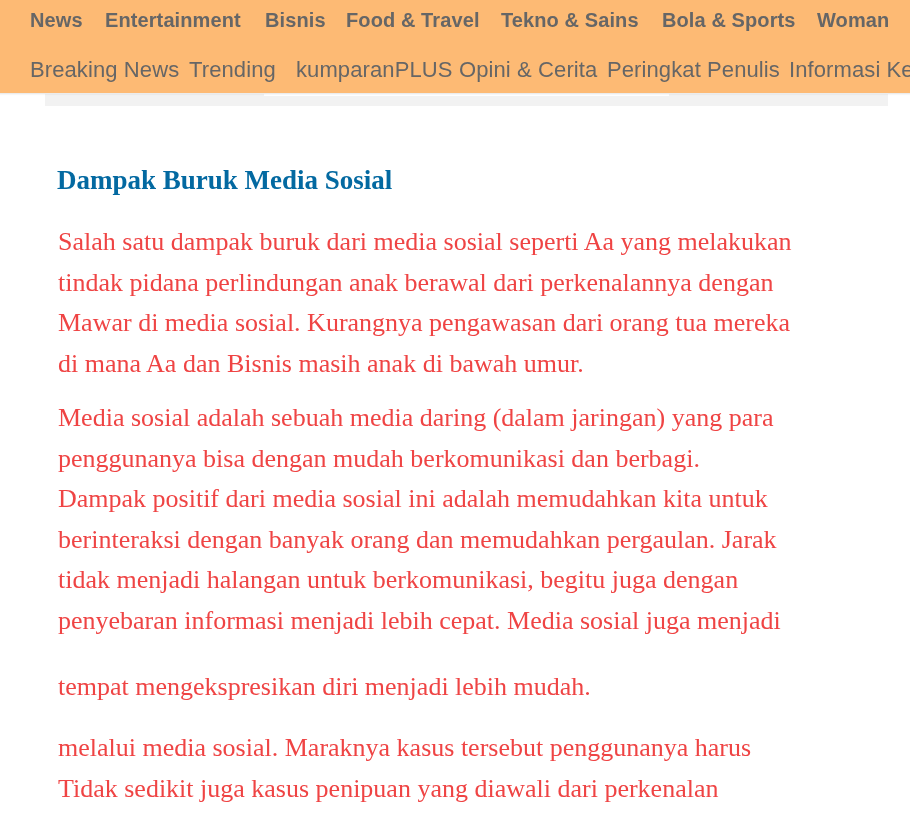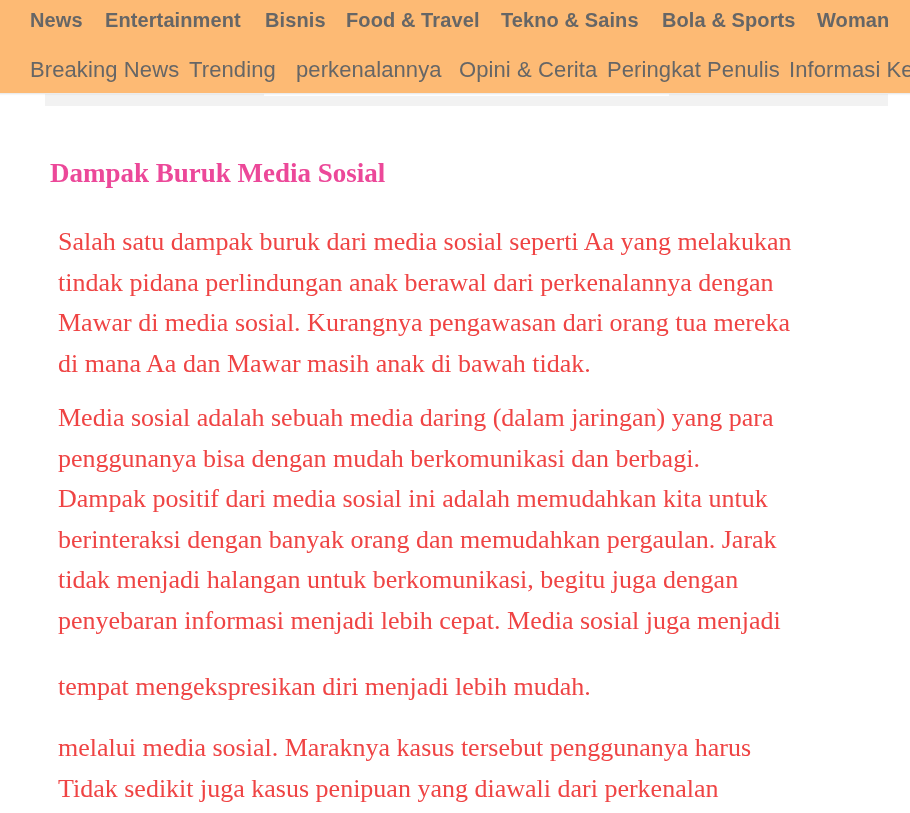--- a/index.html
+++ b/index.html
@@ -68,26 +68,26 @@
   }
   .article {
     position: absolute;
     left: 46px;
     top: 150px;
     width: 850px;
     color: #111111;
     font-family: "DejaVu Serif", "Liberation Serif", serif;
   }
   .article h2 {
-    margin: 4px;
+    margin: 11px;
     font-family: "Liberation Serif", "DejaVu Serif", serif;
     font-weight: bold;
     font-size: 27px;
     line-height: 38px;
-    color: #ec4899;
+    color: #0369a1;
   }
   .article p {
     margin: 12px;
     font-family: "Liberation Serif", "DejaVu Serif", serif;
     font-size: 26px;
     line-height: 40.5px;
     color: #ef4444;
   }
   .line { display: block; white-space: nowrap; }
   .p1 { position: absolute; top: 60px; }
@@ -104,39 +104,39 @@
     <a class="nav-item" style="left:105px">Entertainment</a>
     <a class="nav-item" style="left:265px">Bisnis</a>
     <a class="nav-item" style="left:346px">Food &amp; Travel</a>
     <a class="nav-item" style="left:501px">Tekno &amp; Sains</a>
     <a class="nav-item" style="left:662px">Bola &amp; Sports</a>
     <a class="nav-item" style="left:817px">Woman</a>
   </nav>
   <nav class="nav-row nav-secondary">
     <a class="nav-item" style="left:30px">Breaking News</a>
     <a class="nav-item" style="left:189px">Trending</a>
-    <a class="nav-item" style="left:296px">perkenalannya</a>
+    <a class="nav-item" style="left:296px">kumparanPLUS</a>
     <a class="nav-item" style="left:459px">Opini &amp; Cerita</a>
     <a class="nav-item" style="left:607px">Peringkat Penulis</a>
     <a class="nav-item" style="left:789px">Informasi Kerja</a>
   </nav>
 </div>
 
 <div class="ad-placeholder">
   <div class="ad-inner-bar"></div>
 </div>
 
 <article class="article">
   <h2>Dampak Buruk Media Sosial</h2>
 
   <p class="p1">
     <span class="line">Salah satu dampak buruk dari media sosial seperti Aa yang melakukan</span>
     <span class="line">tindak pidana perlindungan anak berawal dari perkenalannya dengan</span>
     <span class="line">Mawar di media sosial. Kurangnya pengawasan dari orang tua mereka</span>
-    <span class="line">di mana Aa dan Mawar masih anak di bawah tidak.</span>
+    <span class="line">di mana Aa dan Bisnis masih anak di bawah umur.</span>
   </p>
 
   <p class="p2">
     <span class="line">Media sosial adalah sebuah media daring (dalam jaringan) yang para</span>
     <span class="line">penggunanya bisa dengan mudah berkomunikasi dan berbagi.</span>
     <span class="line">Dampak positif dari media sosial ini adalah memudahkan kita untuk</span>
     <span class="line">berinteraksi dengan banyak orang dan memudahkan pergaulan. Jarak</span>
     <span class="line">tidak menjadi halangan untuk berkomunikasi, begitu juga dengan</span>
     <span class="line">penyebaran informasi menjadi lebih cepat. Media sosial juga menjadi</span>
   </p>

